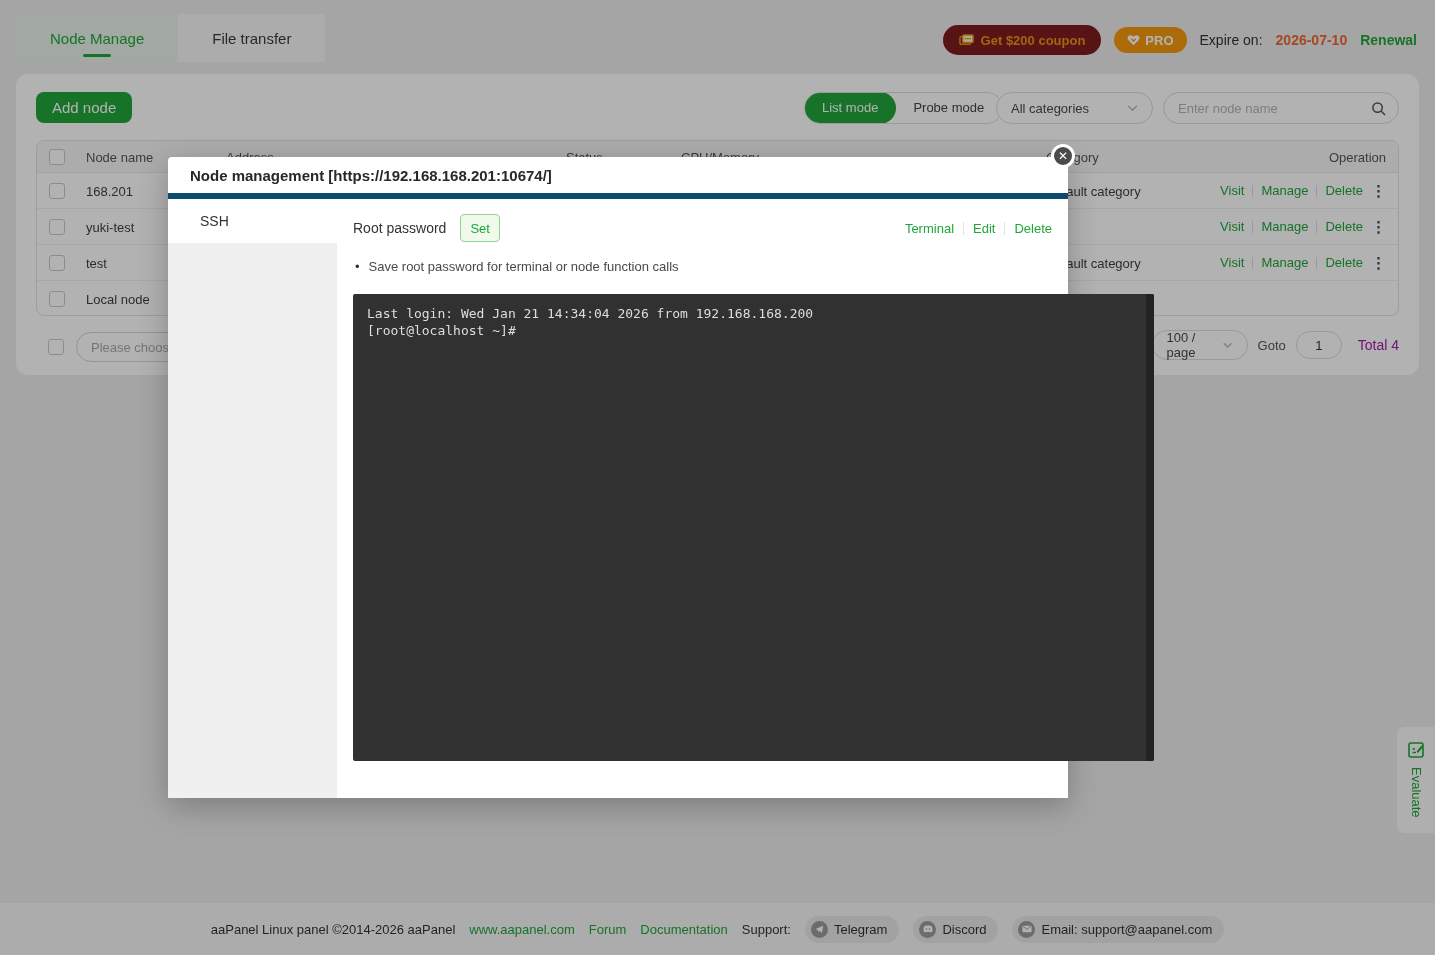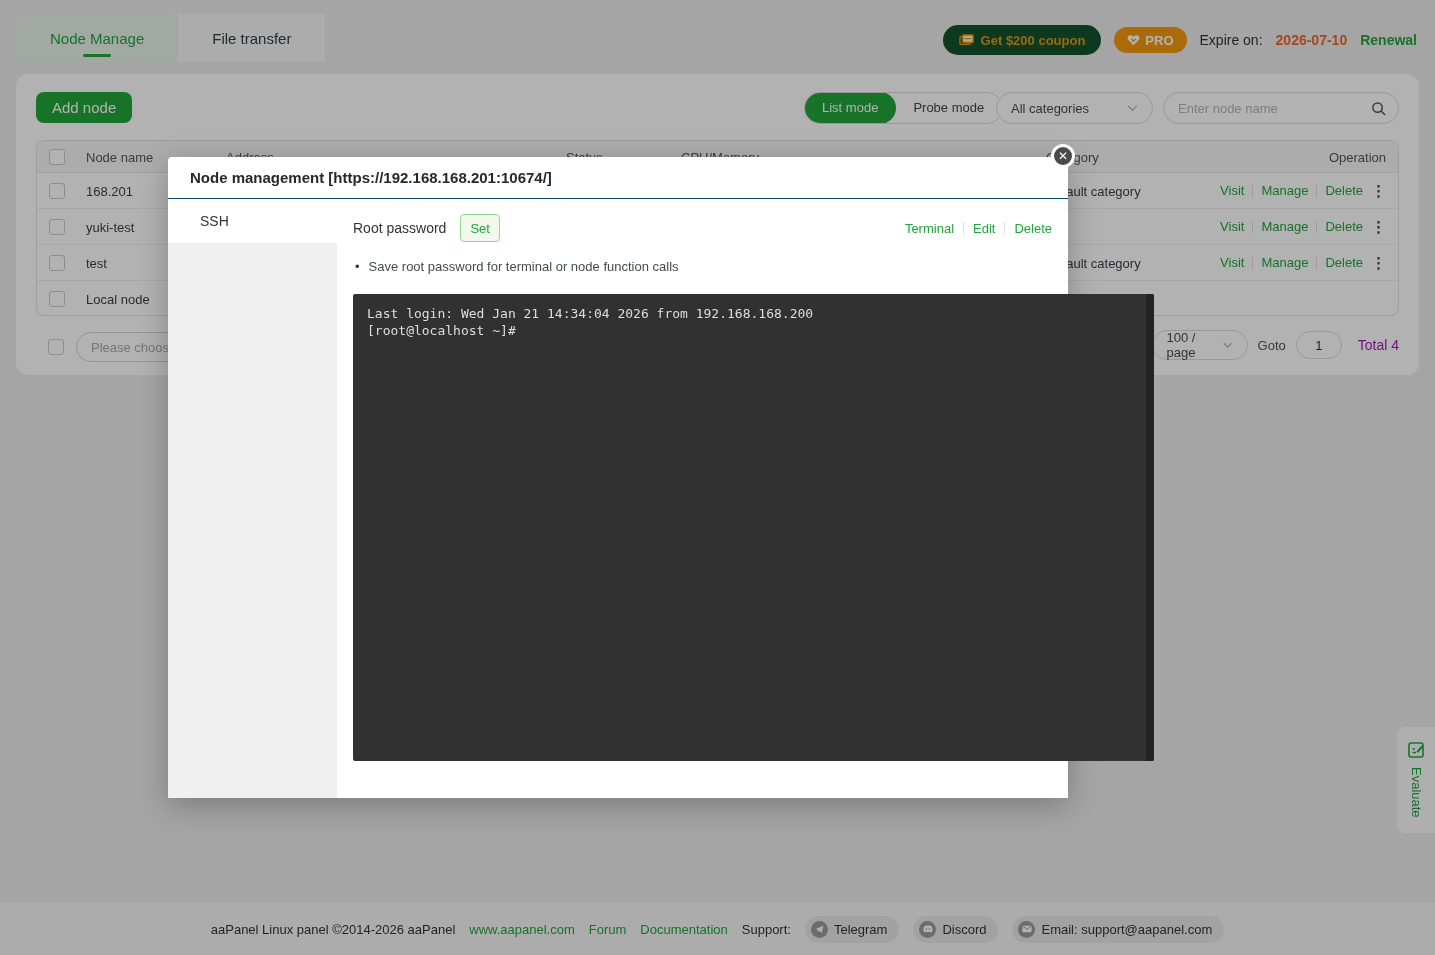--- a/index.html
+++ b/index.html
@@ -10,21 +10,21 @@
   .topbar { position:absolute; top:14px; left:16px; height:48px; display:flex; }
   .tab { height:48px; display:flex; align-items:center; justify-content:center;
          padding:0 34px; font-size:15px; position:relative; cursor:pointer; }
   .tab.active { background:#e7f3e9; color:#20a53a; border-radius:10px 10px 0 0; }
   .tab.inactive { background:#f6f7f6; color:#363b40; }
   .tab-underline { position:absolute; bottom:5px; left:50%; transform:translateX(-50%);
                    width:28px; height:3px; background:#20a53a; border-radius:2px; }
 
   .top-right { position:absolute; top:25px; right:18px; height:30px;
                display:flex; align-items:center; gap:13px; }
-  .coupon-btn { height:30px; padding:0 16px; background:#14532d; border:none; border-radius:15px;
+  .coupon-btn { height:30px; padding:0 16px; background:#7f1d1d; border:none; border-radius:15px;
                 color:#e0951a; font-weight:bold; font-size:13px; display:flex; align-items:center; gap:7px; cursor:pointer; }
   .pro-badge { height:26px; padding:0 13px; background:#f59a0e; border-radius:13px; color:#fff;
                font-weight:bold; font-size:13px; display:flex; align-items:center; gap:5px; }
   .expire-label { color:#333; font-size:14px; }
   .expire-date { color:#f0662d; font-weight:bold; font-size:14px; }
   .renewal-link { color:#20a53a; font-weight:bold; font-size:14px; cursor:pointer; }
 
   
   .card { position:absolute; left:16px; top:74px; width:1403px; height:301px;
           background:#fff; border-radius:12px; }
@@ -87,21 +87,21 @@
   
   .evaluate { position:absolute; right:0; top:727px; width:38px; height:106px; background:#fbfbfb;
               border-radius:8px 0 0 8px; display:flex; flex-direction:column; align-items:center;
               padding-top:14px; gap:8px; cursor:pointer; }
   .evaluate-text { writing-mode:vertical-rl; font-size:13px; color:#20a53a; }
 
   
   .overlay { position:absolute; inset:0; background:rgba(0,0,0,0.30); z-index:40; }
   .modal { position:absolute; left:168px; top:157px; width:900px; height:641px; background:#fff;
            border-radius:4px; z-index:50; box-shadow:0 8px 30px rgba(0,0,0,0.25); }
-  .modal-header { height:42px; border-bottom:1px solid #0c4a6e; display:flex; align-items:center;
+  .modal-header { height:42px; border-bottom:6px solid #0c4a6e; display:flex; align-items:center;
                   padding-left:22px; font-size:15px; font-weight:600; color:#24292e; }
   .close-btn { position:absolute; left:883px; top:-13px; width:24px; height:24px; border-radius:50%;
                background:#4a4a4a; border:3px solid #fff; color:#fff; display:flex; align-items:center;
                justify-content:center; font-size:12px; cursor:pointer; z-index:60; }
   .modal-side { position:absolute; left:0; top:42px; bottom:0; width:169px; background:#f0f0f0; }
   .side-item { height:44px; line-height:44px; padding-left:32px; font-size:14px; color:#333; cursor:pointer; }
   .side-item.active { background:#fff; }
   .modal-content { position:absolute; left:169px; top:42px; right:0; bottom:0; background:#fff; }
   .rp-row { position:absolute; left:16px; right:16px; top:15px; height:28px; display:flex; align-items:center; }
   .rp-label { font-size:14px; color:#333; }

